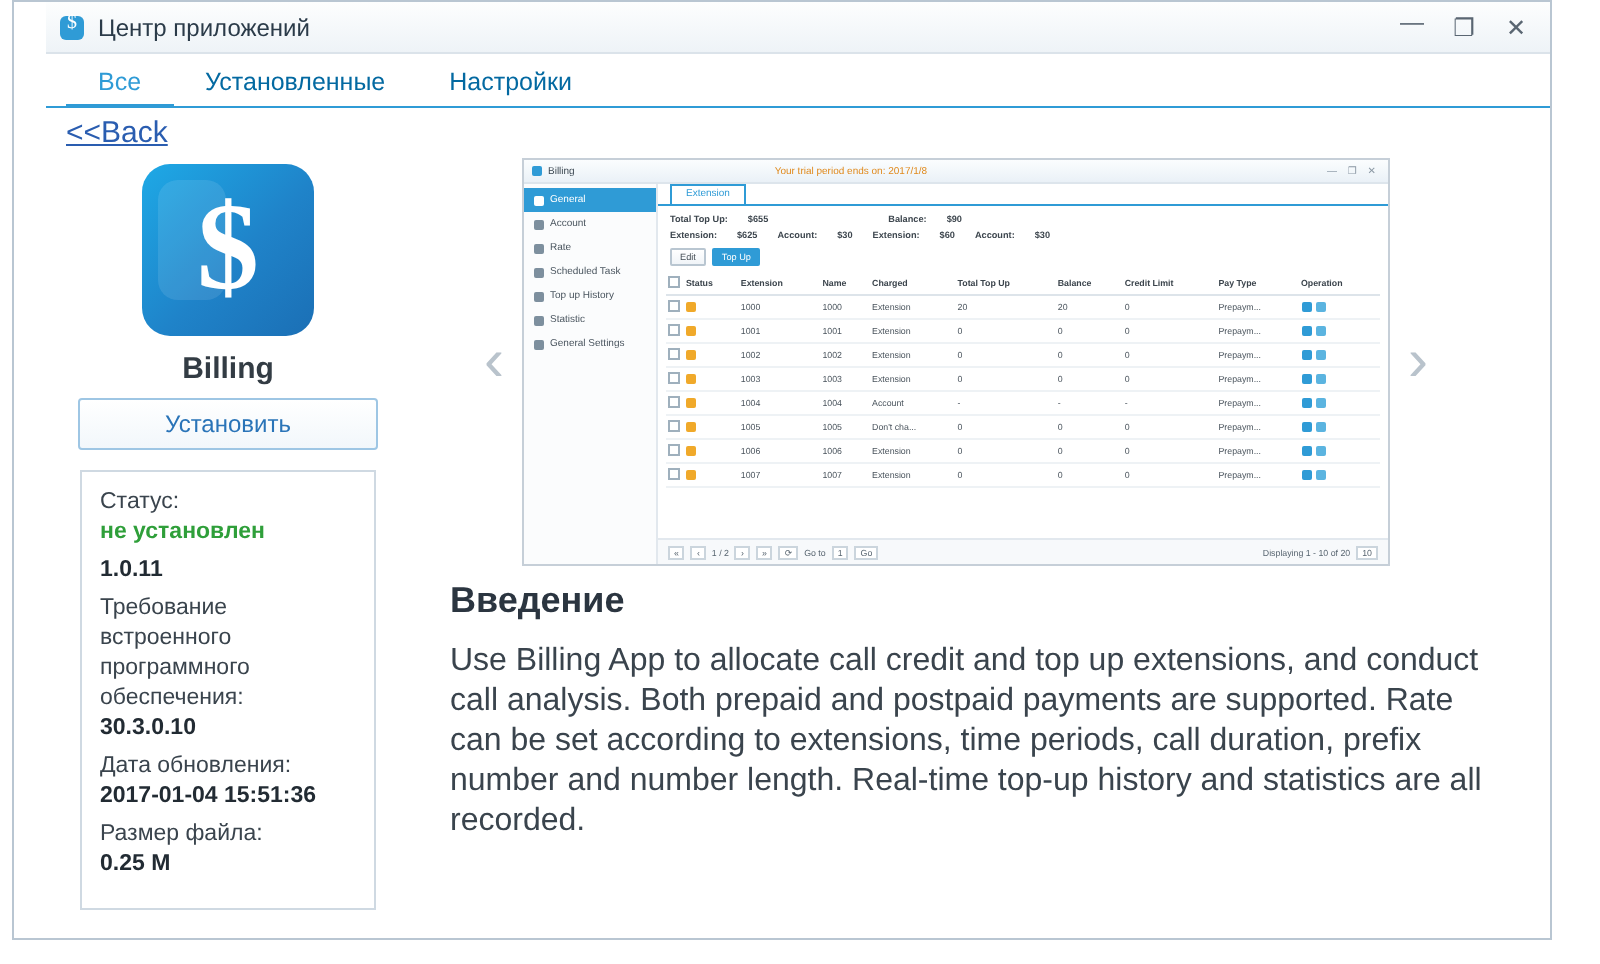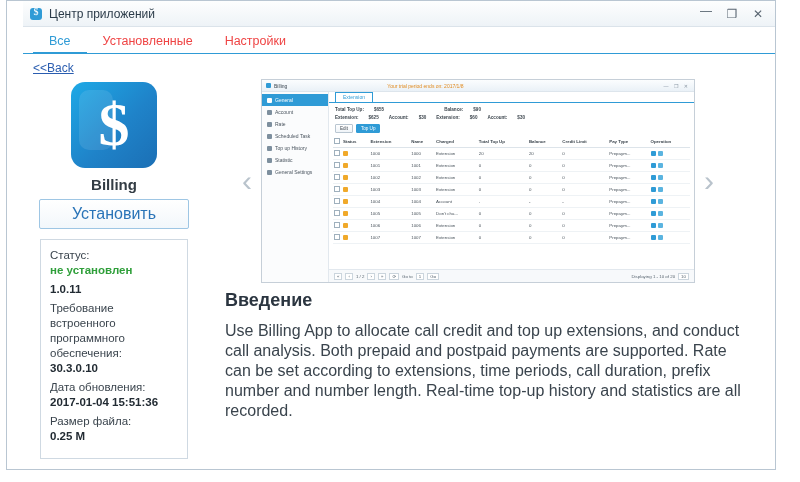--- a/index.html
+++ b/index.html
@@ -91,38 +91,38 @@
     border-bottom: 1px solid #2f9bd6;
     display: flex;
     align-items: flex-end;
     padding-left: 10px;
     box-sizing: border-box;
     flex: 0 0 auto;
   }
   .tab {
     font-size: 12.5px;
     padding: 3px 16px 5px 16px;
-    color: #ef4444;
+    color: #0369a1;
     cursor: default;
   }
   .tab.active {
     color: #2f9bd6;
     border-bottom: 2px solid #2f9bd6;
     margin-bottom: -1px;
     padding-bottom: 4px;
   }
   
   .content {
     flex: 1 1 auto;
     position: relative;
     padding: 4px 0 0 0;
     overflow: hidden;
   }
   .back-link {
-    font-size: 12px;
+    font-size: 15px;
     color: #2a5db0;
     text-decoration: underline;
     margin-left: 10px;
     cursor: pointer;
     display: inline-block;
   }
   .layout {
     display: flex;
     margin-top: 2px;
   }
@@ -164,21 +164,21 @@
     font-weight: bold;
     color: #333c44;
     margin: 8px 0 6px 0;
   }
   .install-btn {
     display: block;
     width: 148px;
     margin: 0 auto;
     padding: 5px 0;
     text-align: center;
-    font-size: 16px;
+    font-size: 12px;
     color: #2a74b8;
     background: linear-gradient(#ffffff, #f2f7fb);
     border: 1px solid #9ec6e4;
     border-radius: 2px;
     cursor: pointer;
   }
   .info-box {
     width: 148px;
     margin: 10px auto 0 auto;
     border: 1px solid #cfd9e2;

